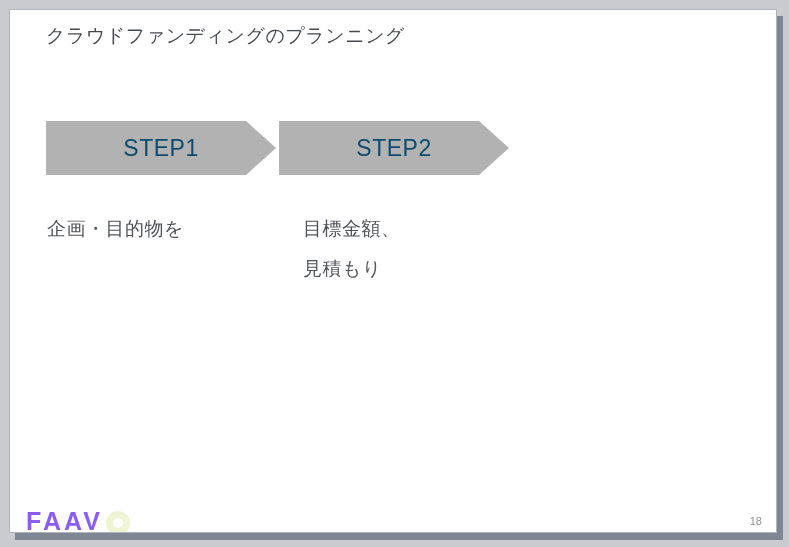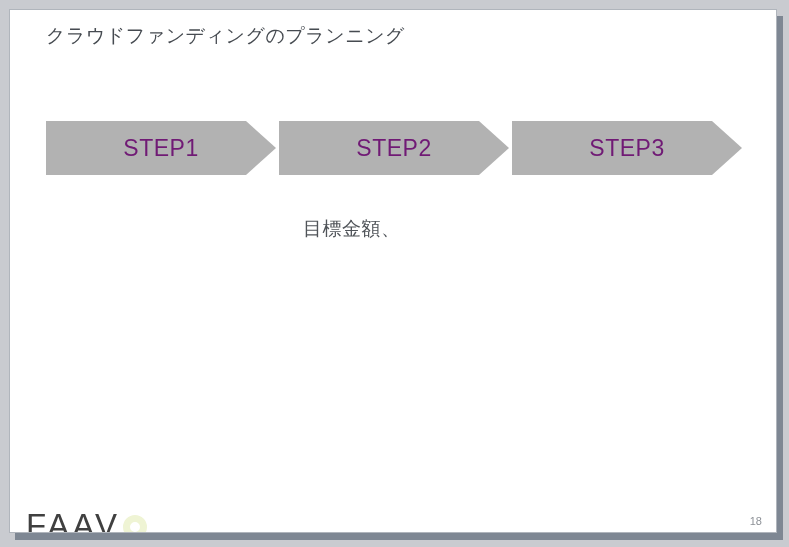--- a/index.html
+++ b/index.html
@@ -36,21 +36,21 @@
     width: 230px; height: 54px;
     margin-right: 3px;
     background: #b2b2b2;
     clip-path: polygon(0 0, calc(100% - 30px) 0, 100% 50%, calc(100% - 30px) 100%, 0 100%);
     display: flex;
     align-items: center;
     justify-content: center;
   }
   .arrow:last-child { margin-right: 0; }
   .arrow-label {
-    color: #701a75;
+    color: #0c4a6e;
     font-size: 23px;
     letter-spacing: 0.5px;
   }
   .desc {
     position: absolute;
     top: 199px;
     font-size: 19px;
     line-height: 40px;
     color: #505459;
     letter-spacing: 0.5px;
@@ -58,24 +58,24 @@
   .desc-1 { left: 37px; }
   .desc-2 { left: 293px; }
   .desc-3 { left: 529px; }
   .logo {
     position: absolute;
     left: 16px; top: 497px;
     display: flex;
     align-items: center;
   }
   .logo-text {
-    font-size: 33px;
-    font-weight: normal;
+    font-size: 25px;
+    font-weight: bold;
     letter-spacing: 3px;
-    color: #404040;
+    color: #8b5cf6;
   }
   .logo-o {
     display: inline-block;
     width: 24px; height: 24px;
     border-radius: 50%;
     border: 7px solid #eff4d4;
     background: #ffffff;
     margin-left: 3px;
     margin-top: 2px;
   }
@@ -93,30 +93,29 @@
 
   <div class="title">クラウドファンディングのプランニング</div>
 
   <div class="arrows">
     <div class="arrow">
       <span class="arrow-label">STEP1</span>
     </div>
     <div class="arrow">
       <span class="arrow-label">STEP2</span>
     </div>
-    <div class="arrow">
-      <span class="arrow-label">STEP3</span>
-    </div>
   </div>
 
   <div class="desc desc-1">
+    <div>企画・目的物を</div>
   </div>
 
   <div class="desc desc-2">
     <div>目標金額、</div>
+    <div>見積もり</div>
   </div>
 
 
   <div class="logo">
     <span class="logo-text">FAAV</span>
     <span class="logo-o"></span>
   </div>
 
   <div class="page-number">18</div>
 

